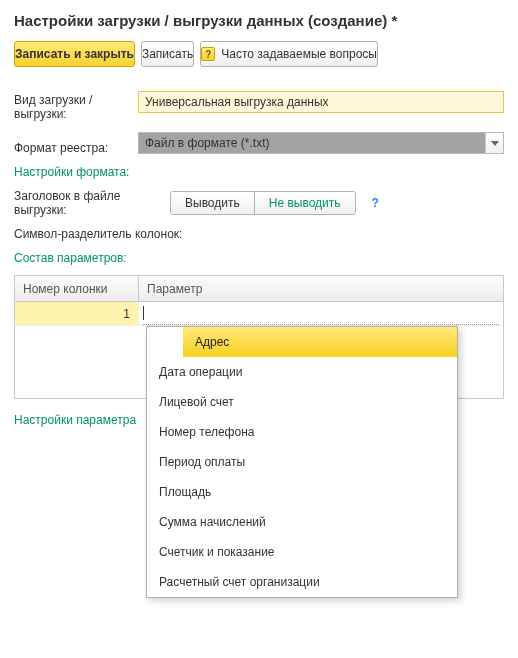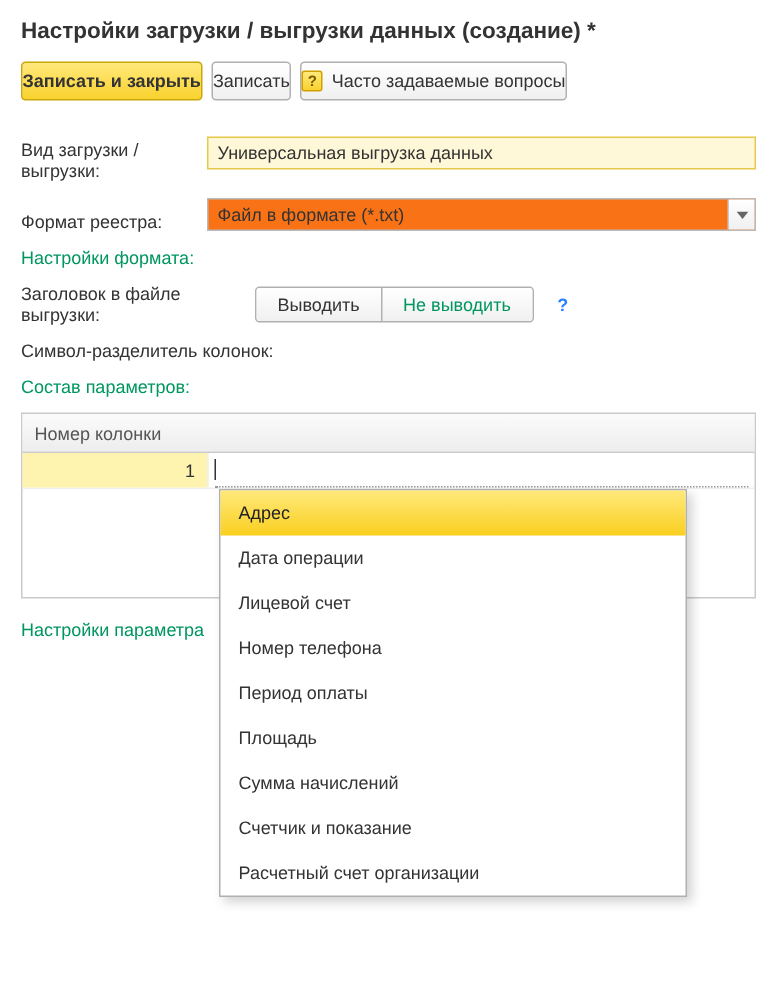--- a/index.html
+++ b/index.html
@@ -70,21 +70,21 @@
     color: #333;
     flex-shrink: 0;
   }
   .label-w1 { width: 116px; margin-top: 10px; }
   .label-w2 { width: 148px; }
   .label-w3 { width: 174px; }
   .select-box {
     flex: 1;
     height: 22px;
     border: 1px solid #b9b9b9;
-    background: #f97316;
+    background: #a3a3a3;
     display: flex;
     align-items: center;
     position: relative;
     padding: 0 22px 0 6px;
     font-size: 12px;
     color: #333;
   }
   .select-box.hl {
     background: #fff8d8;
     border-color: #e5c94f;
@@ -193,20 +193,21 @@
   }
   .dd-item {
     padding: 8px 12px;
     font-size: 12px;
     color: #333;
     cursor: pointer;
   }
   .dd-item.sel {
     background: linear-gradient(#ffe97b, #f9cf1f);
     color: #222;
+    margin-left: 36px;
   }
 </style>
 </head>
 <body>
 
 <h1 class="page-title">Настройки загрузки / выгрузки данных (создание) *</h1>
 
 <div class="toolbar">
   <button class="btn btn-primary">Записать и закрыть</button>
   <button class="btn">Записать</button>
@@ -248,20 +249,21 @@
 
 <div class="form-row">
   <div class="form-label label-w3">Символ-разделитель колонок:</div>
 </div>
 
 <div class="section-title">Состав параметров:</div>
 
 <div class="table">
   <div class="table-head">
     <div class="th th-col1">Номер колонки</div>
+    <div class="th">Параметр</div>
   </div>
   <div class="table-body">
     <div class="tr active">
       <div class="td td-col1">1</div>
       <div class="td">
         <div class="cell-input">
           <span class="caret-line"></span>
         </div>
       </div>
     </div>

